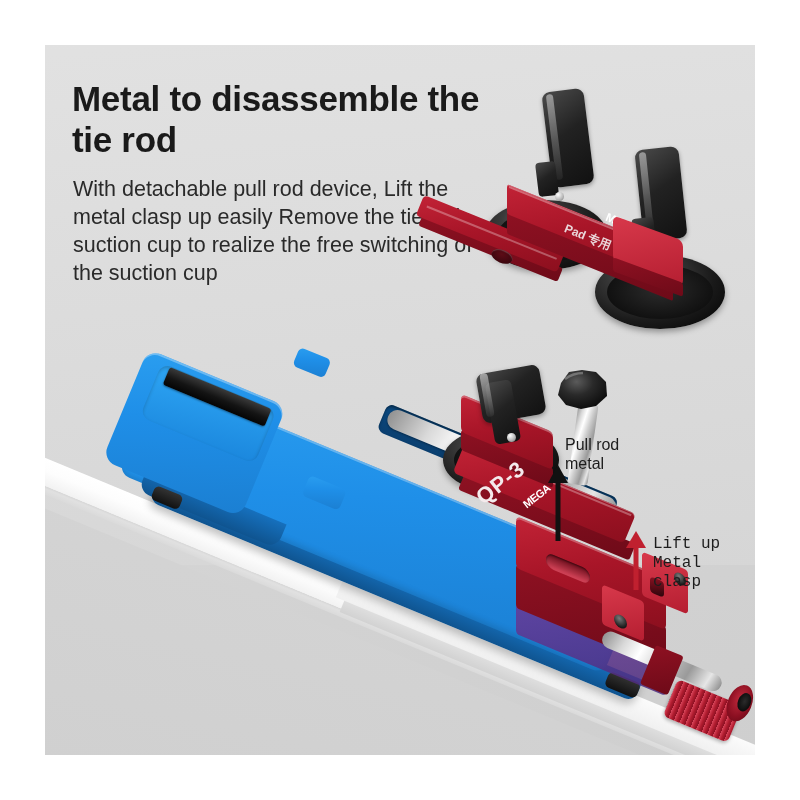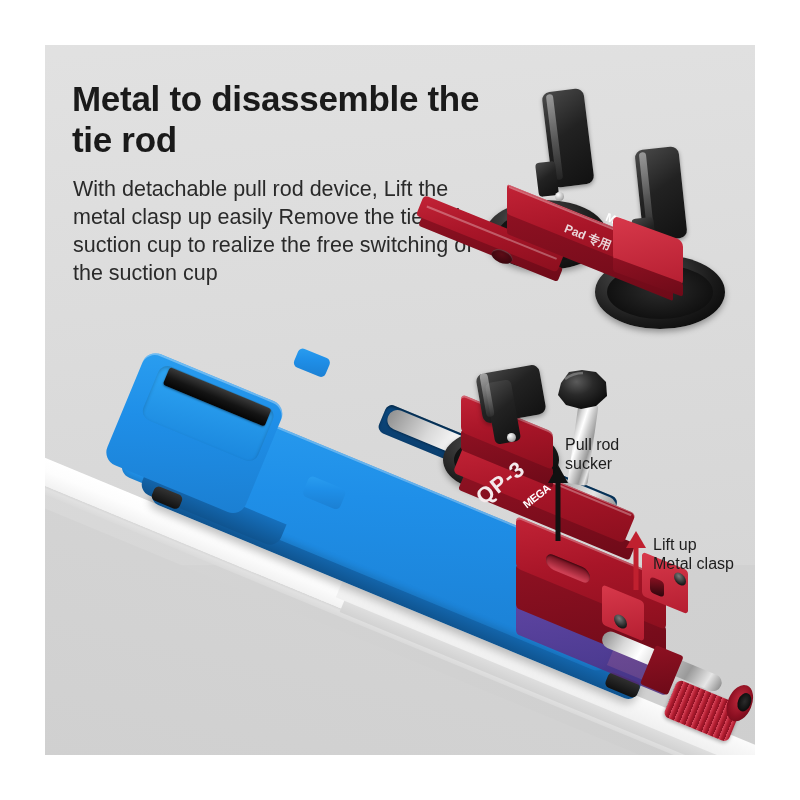--- a/index.html
+++ b/index.html
@@ -305,28 +305,28 @@
               <stop offset="100%" stop-color="#0b0b0b"></stop>
             </radialGradient>
           </defs>
           <path d="M10 18 L18 7 L31 5 L45 7 L55 17 L56 31 L45 41 L30 44 L15 40 L7 30 Z" fill="url(#knobG)"></path>
           <path d="M14 14 Q22 8 32 8" stroke="rgba(255,255,255,.28)" stroke-width="2.5" fill="none"></path>
         </svg>
       </div>
     </div>
 
     <div class="anno" style="left:520px;top:390px;">Pull rod
-sucker</div>
+metal</div>
 
     <svg class="arrow-svg" style="left:498px;top:418px;width:30px;height:80px;" viewBox="0 0 30 80">
       <line x1="15" y1="78" x2="15" y2="16" stroke="#111111" stroke-width="5"></line>
       <polygon points="15,2 25,20 5,20" fill="#111111"></polygon>
     </svg>
 
-    <div class="anno" style="left:608px;top:490px;">Lift up
+    <div class="anno" style="left:608px;top:490px;font-family:Liberation Mono, monospace;">Lift up
 Metal clasp</div>
 
     <svg class="arrow-svg" style="left:578px;top:485px;width:26px;height:62px;" viewBox="0 0 26 62">
       <line x1="13" y1="60" x2="13" y2="14" stroke="#c0202f" stroke-width="5"></line>
       <polygon points="13,1 23,18 3,18" fill="#c0202f"></polygon>
     </svg>
 
   </div>
 </div>
 

